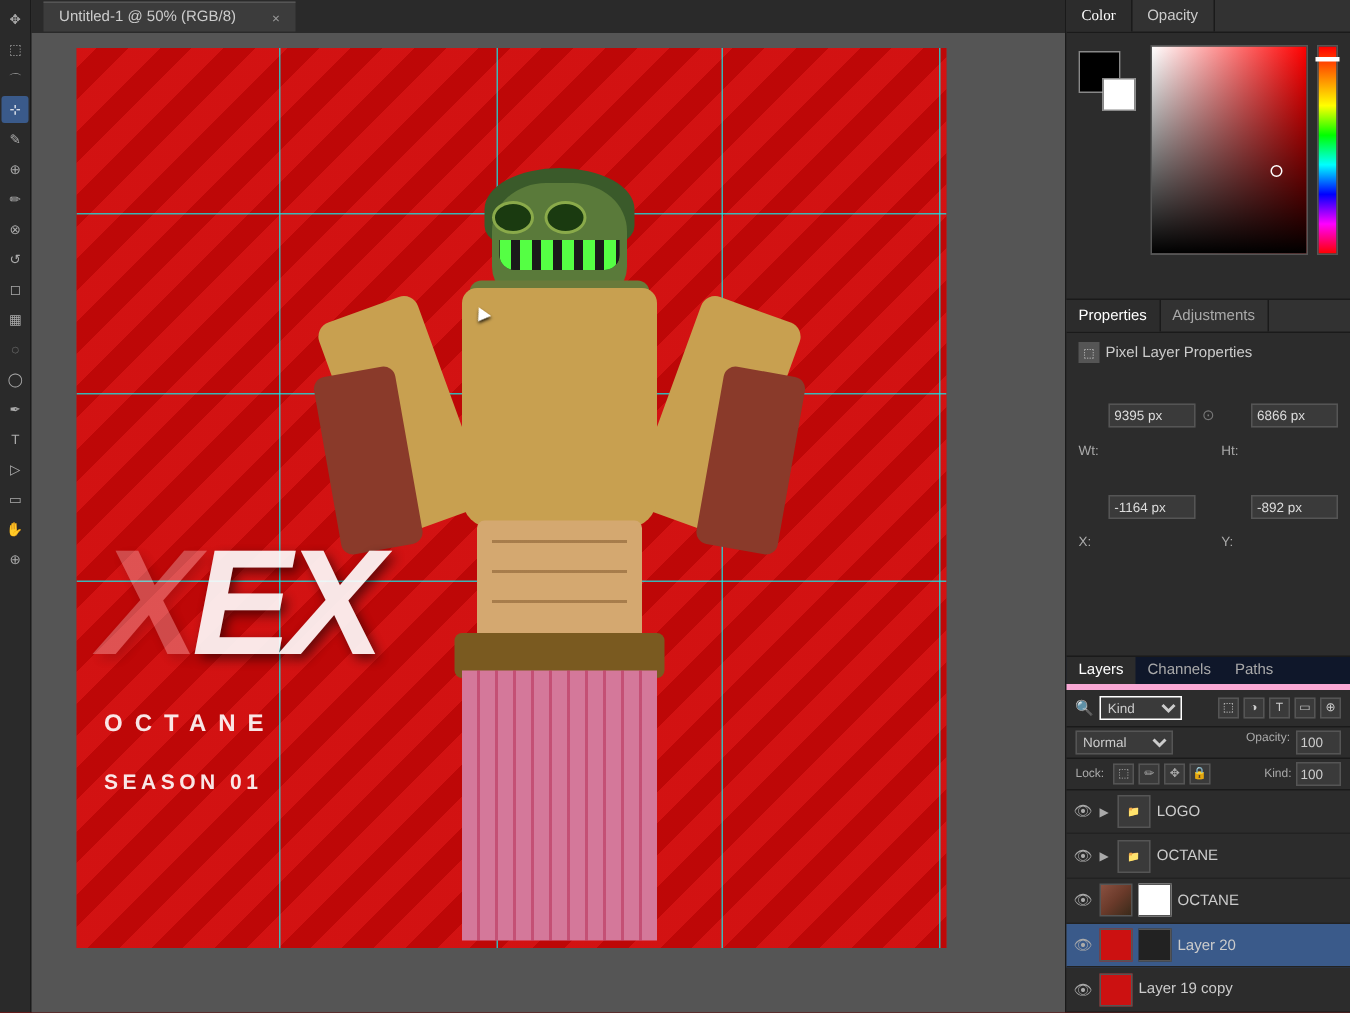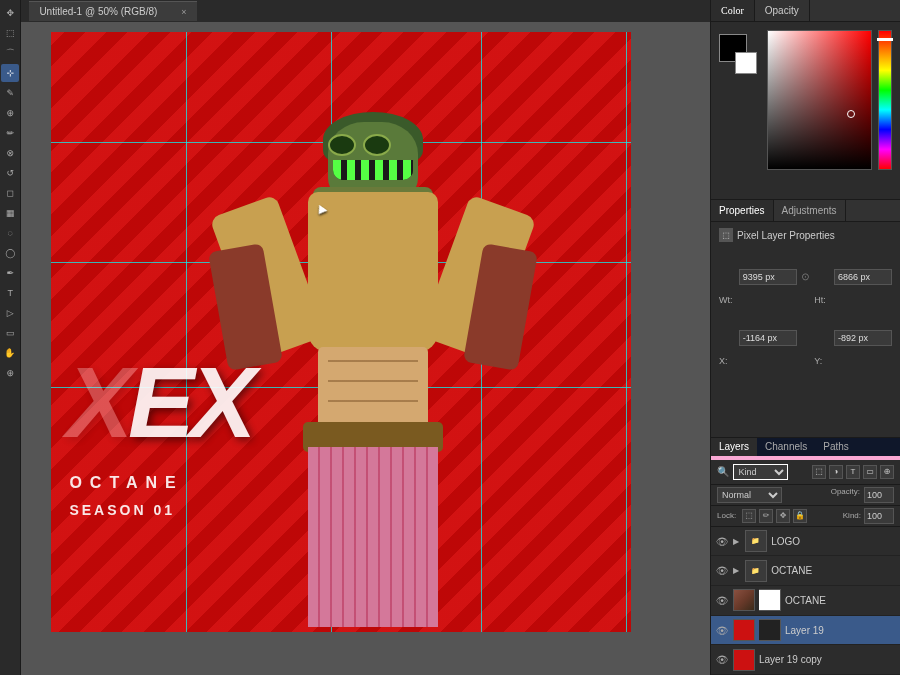--- a/index.html
+++ b/index.html
@@ -341,21 +341,21 @@
       left: 18px;
       color: white;
       font-size: 16px;
       font-weight: bold;
       letter-spacing: 8px;
       opacity: 0.9;
     }
 
     .apex-season {
       position: absolute;
-      bottom: 114px;
+      bottom: 103px;
       left: 18px;
       color: white;
       font-size: 14px;
       font-weight: bold;
       letter-spacing: 3px;
       opacity: 0.9;
     }
 
     
     .canvas-bg {
@@ -1019,21 +1019,21 @@
       <div class="layer-thumb octane-small" style="background: linear-gradient(135deg,#8a5040 0%,#6a3a2a 50%,#3a2a1a 100%);">
       </div>
       <div class="layer-mask" style="background:white;"></div>
       <span class="layer-name">OCTANE</span>
     </div>
 
     <div class="layer-row active">
       <div class="eye-icon">👁</div>
       <div class="layer-thumb red"></div>
       <div class="layer-mask black"></div>
-      <span class="layer-name">Layer 19</span>
+      <span class="layer-name">Layer 20</span>
     </div>
 
     <div class="layer-row">
       <div class="eye-icon">👁</div>
       <div class="layer-thumb red"></div>
       <span class="layer-name">Layer 19 copy</span>
     </div>
   </div>
 </div>
 

